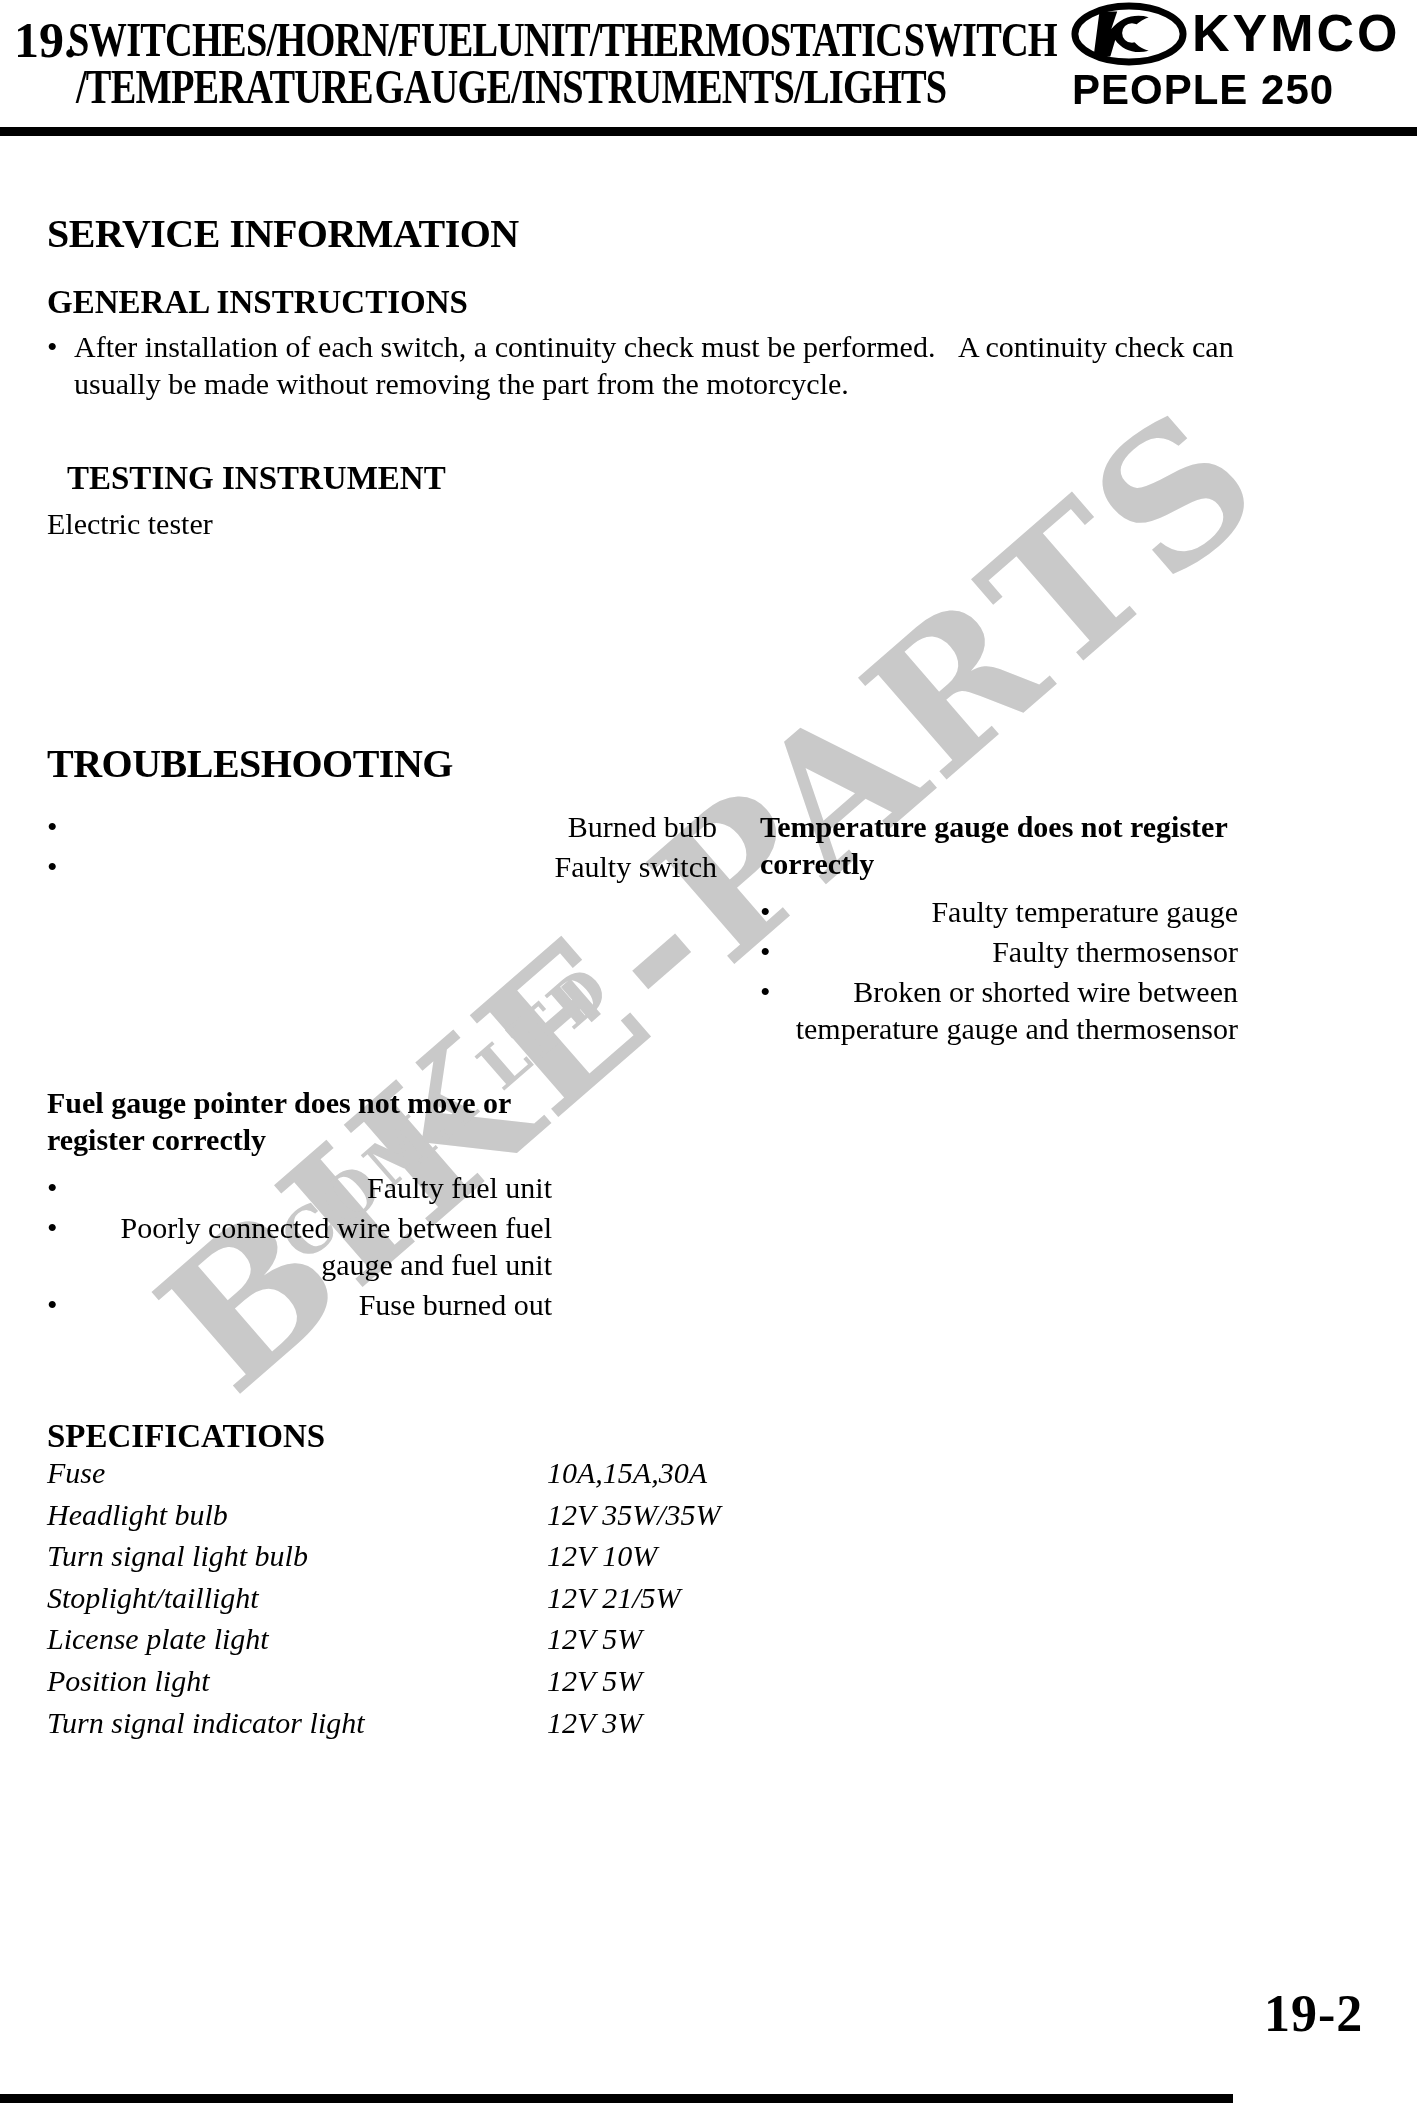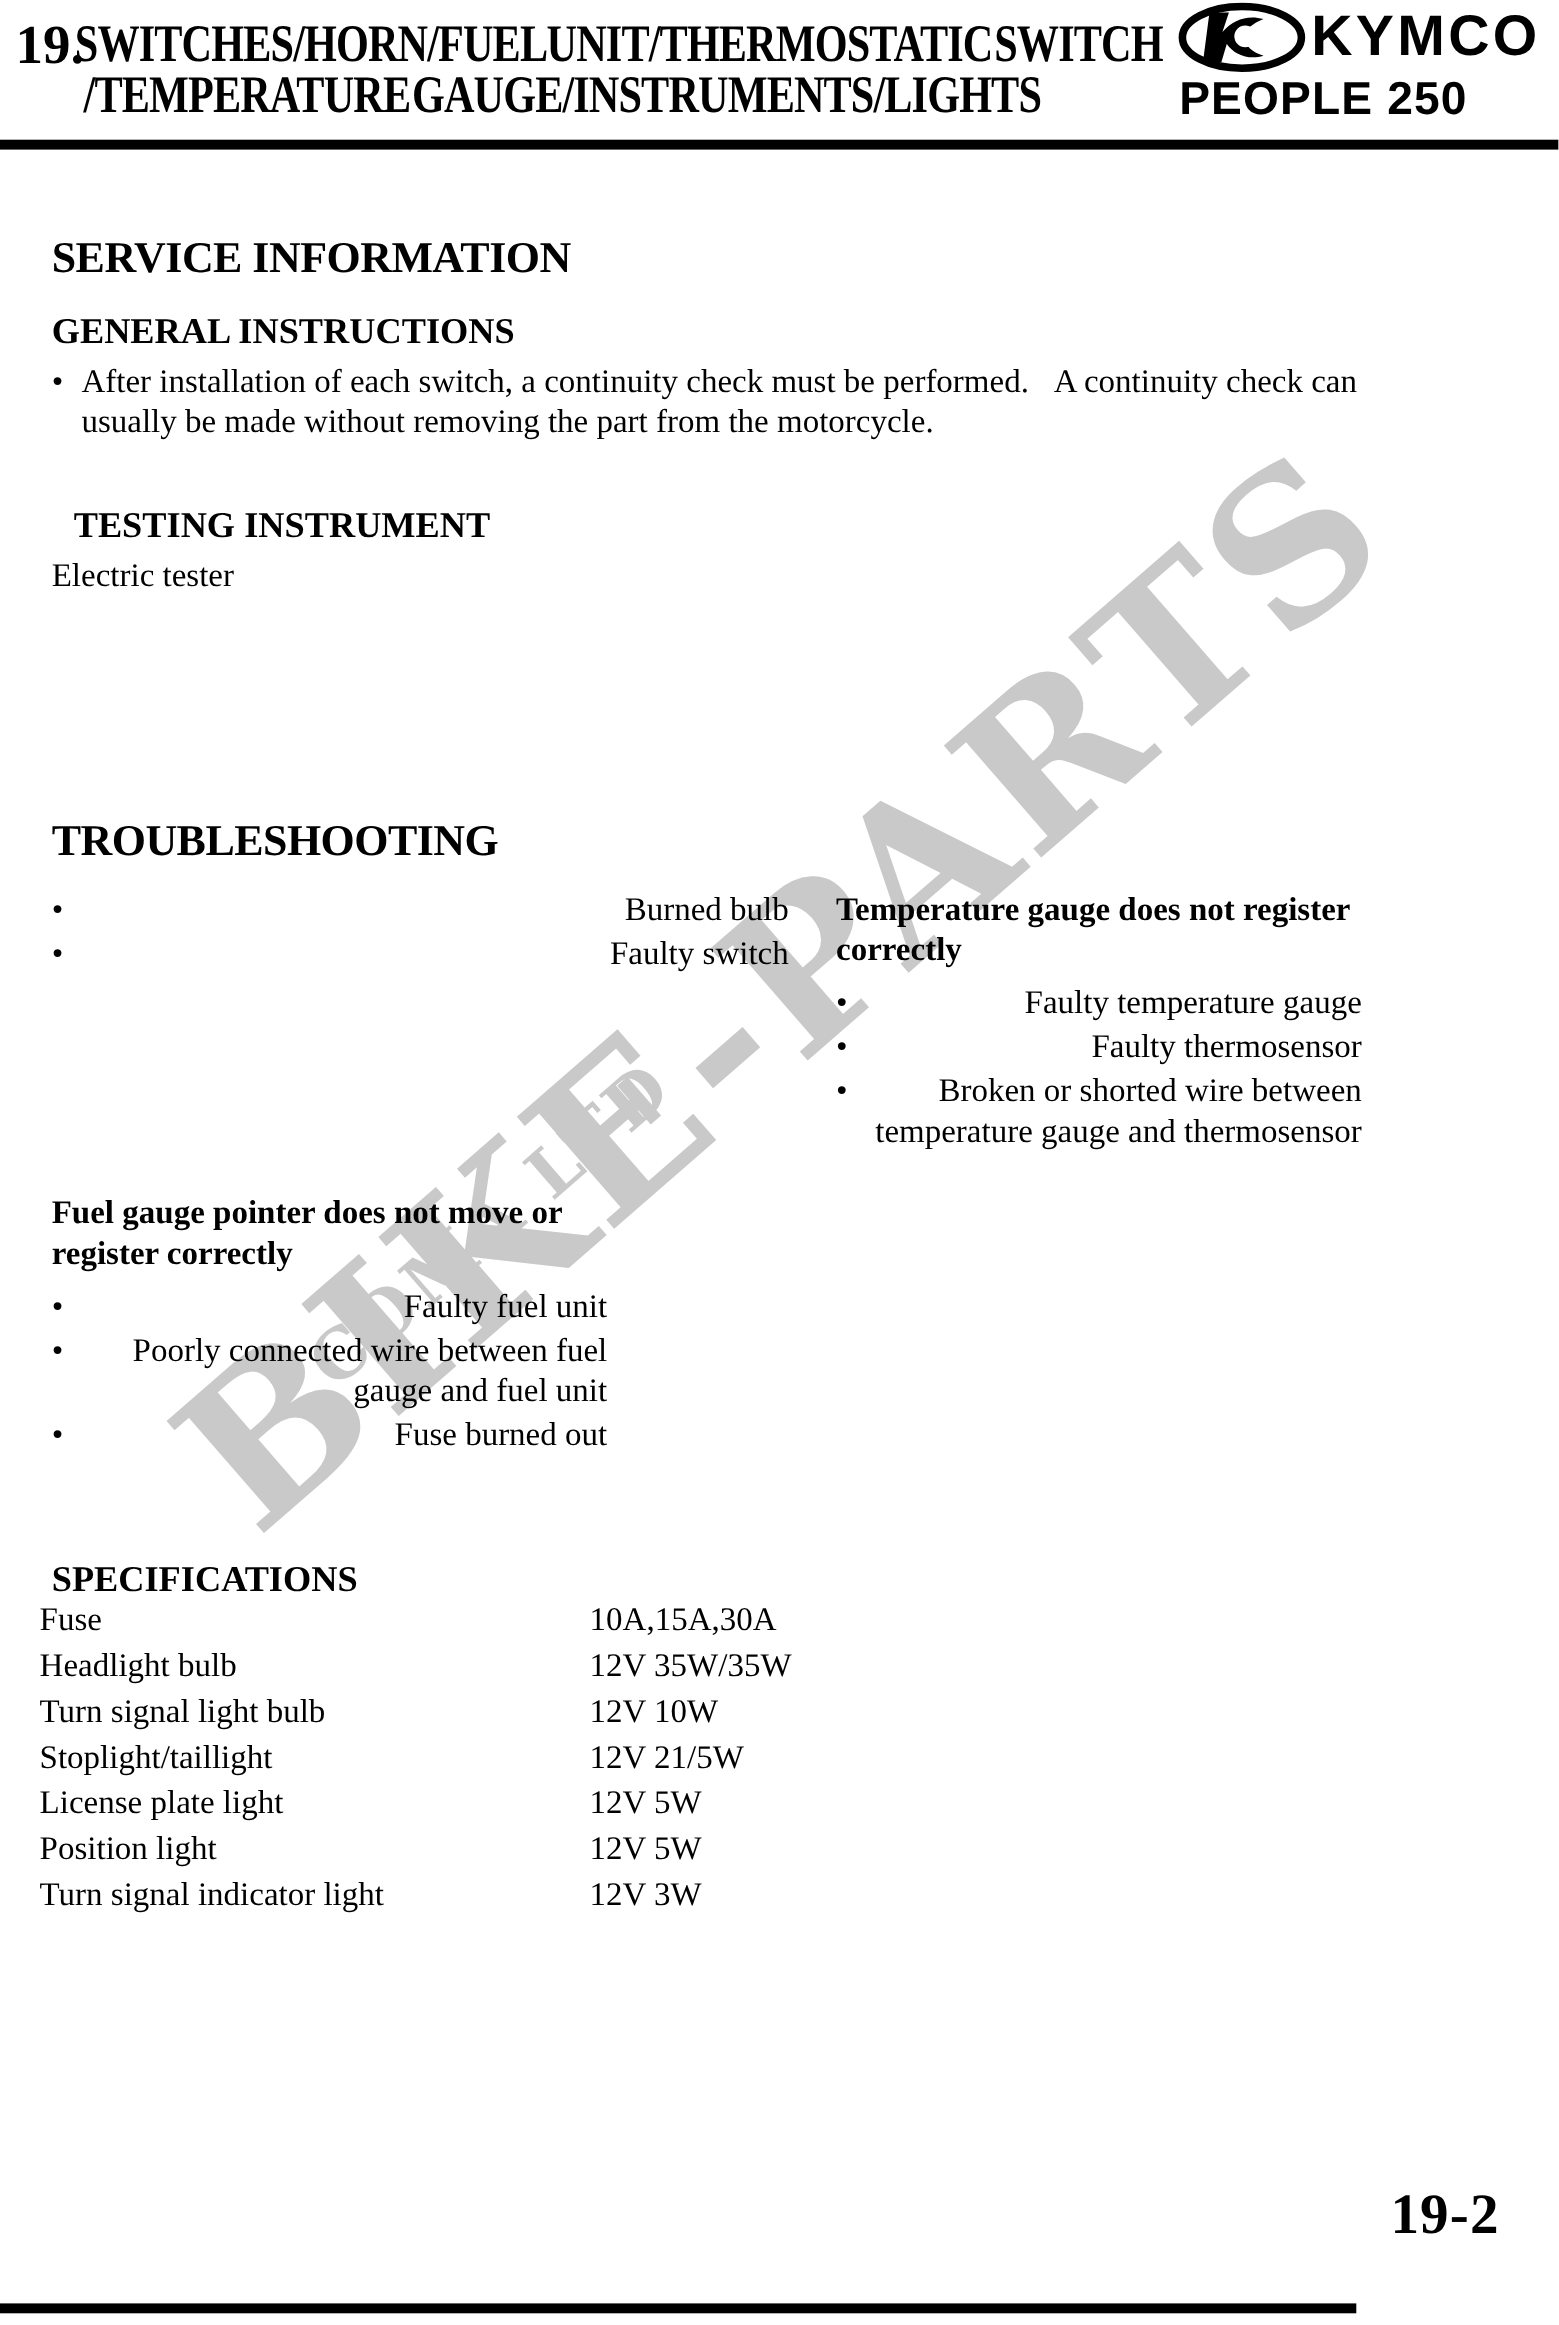--- a/index.html
+++ b/index.html
@@ -96,21 +96,21 @@
   .gi-bullet .l2 { padding-left:27px; }
 
   
   .ts-col { position:absolute; }
   .ts-col .head { margin-bottom:11px; }
   #ts-left  { left:47px;  top:808px; width:670px; }
   #ts-right { left:760px; top:808px; width:478px; }
   #ts-fuel  { left:47px;  top:1084px; width:505px; }
 
   
-  .spec-table { position:absolute; left:36px; top:1456px; width:900px; }
+  .spec-table { position:absolute; left:47px; top:1456px; width:900px;font-style:italic; }
   .spec-row { position:relative; height:41.6px; font-size:30px; white-space:nowrap; }
   .spec-row .val { position:absolute; left:500px; top:0; }
 
   
   .footer-rule {
     position:absolute; left:0; top:2094px;
     width:1233px; height:9px; background:#000;
   }
   .page-num {
     position:absolute; left:1264px; top:1984px;

